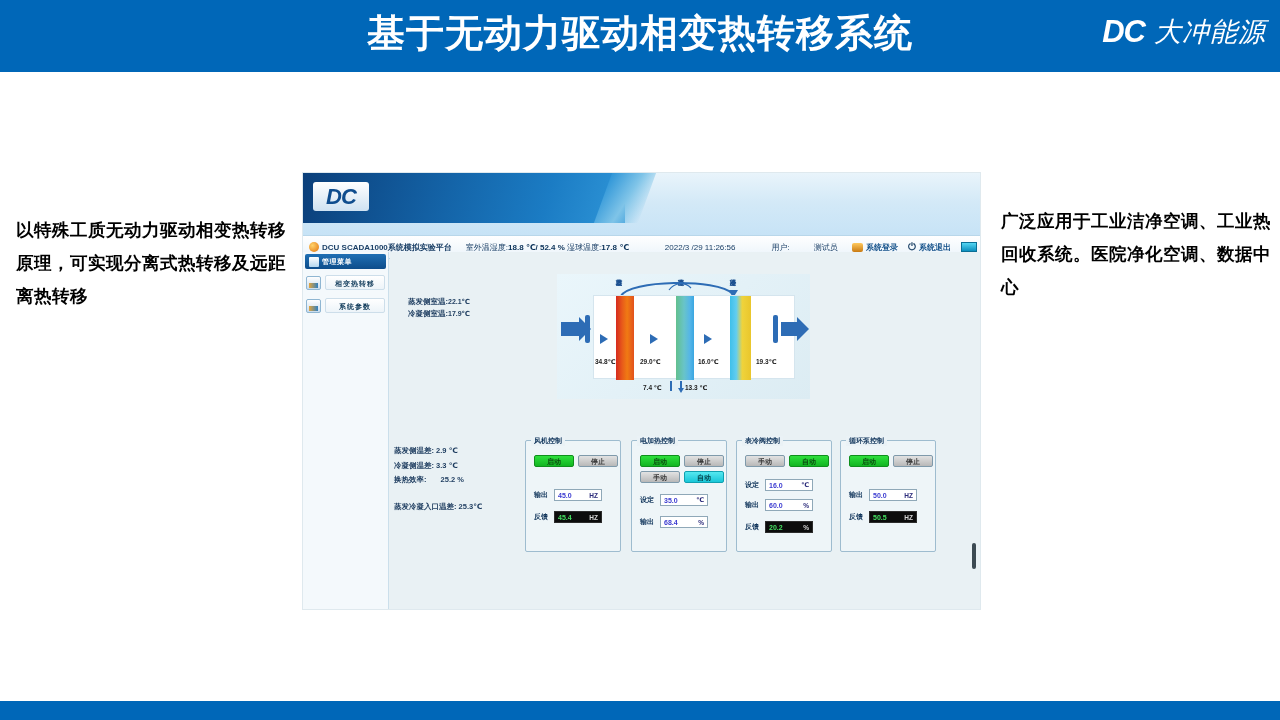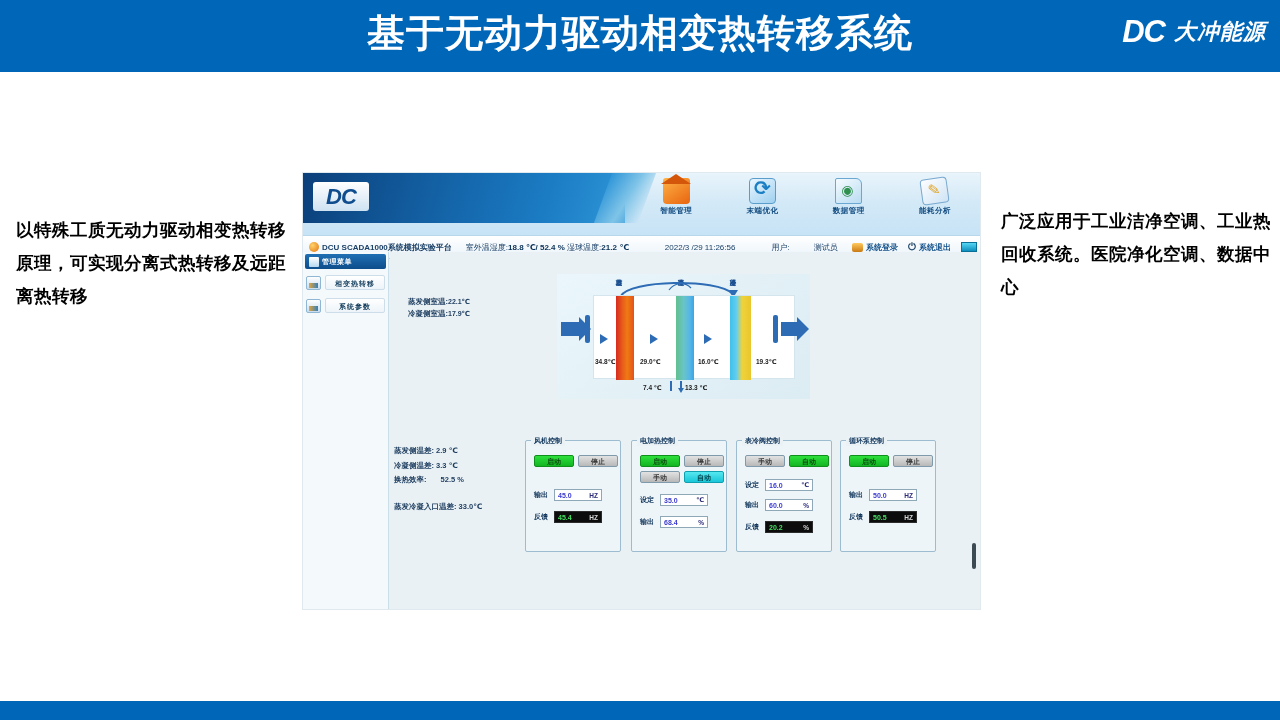--- a/index.html
+++ b/index.html
@@ -25,21 +25,21 @@
   .brand {
     position: absolute; right: 14px; top: 14px;
     display: flex; align-items: center; gap: 9px;
   }
   .brand-dc {
     color: #ffffff; font-size: 31px; font-weight: bold;
     font-style: italic; letter-spacing: -1px;
     font-family: "Liberation Sans", sans-serif;
   }
   .brand-cn {
-    color: #ffffff; font-size: 22px; font-weight: bold;
+    color: #ffffff; font-size: 27px; font-weight: normal;
     font-style: italic; letter-spacing: 1px;
   }
 
   
   .bottombar {
     position: absolute; left: 0; bottom: 0; width: 1280px; height: 19px;
     background: #0067b8;
   }
 
   
@@ -324,47 +324,29 @@
 
   <div class="caption caption-right">广泛应用于工业洁净空调、工业热回收系统。医院净化空调、数据中心</div>
   <div class="caption caption-left">以特殊工质无动力驱动相变热转移原理，可实现分离式热转移及远距离热转移</div>
 
   <div class="app">
 
     <div class="app-banner">
       <div class="banner-left"></div>
       <div class="dc-logo">DC</div>
 
-      <div class="nav-icons">
-        <div class="nav-item">
-          <div class="nav-glyph g-home"></div>
-          <div class="nav-label">智能管理</div>
-        </div>
-        <div class="nav-item">
-          <div class="nav-glyph g-opt"></div>
-          <div class="nav-label">末端优化</div>
-        </div>
-        <div class="nav-item">
-          <div class="nav-glyph g-data"></div>
-          <div class="nav-label">数据管理</div>
-        </div>
-        <div class="nav-item">
-          <div class="nav-glyph g-ana"></div>
-          <div class="nav-label">能耗分析</div>
-        </div>
-      </div>
     </div>
 
     <div class="statusbar">
       <span class="sb-icon"></span>
       <span class="sb-title">DCU SCADA1000系统模拟实验平台</span>
       <span class="sb-env">
         <span>室外温湿度:</span><b>18.8 ℃/</b>
         <b>52.4 %</b>
-        <span>湿球温度:</span><b>21.2 ℃</b>
+        <span>湿球温度:</span><b>17.8 ℃</b>
       </span>
       <span class="sb-time">2022/3 /29 11:26:56</span>
       <span class="sb-time">用户:</span>
         <span class="sb-time" style="margin-left:0">测试员</span>
       <span class="sb-spacer"></span>
       <span class="sb-user-icon"></span>
       <span class="sb-link">系统登录</span>
       <span class="sb-pwr">⏻</span>
       <span class="sb-link">系统退出</span>
       <span class="sb-chip"></span>
@@ -442,26 +424,26 @@
           <span>2.9</span>
           <span>℃</span>
         </div>
         <div>
           <span>冷凝侧温差:</span>
           <span>3.3</span>
           <span>℃</span>
         </div>
         <div>
           <span>换热效率:</span>
-          <span style="margin-left:12px">52.5</span>
+          <span style="margin-left:12px">25.2</span>
           <span>%</span>
         </div>
         <div style="margin-top:12px">
           <span>蒸发冷凝入口温差:</span>
-          <span>33.0℃</span>
+          <span>25.3℃</span>
         </div>
       </div>
 
       <div class="panel" style="left:135px;width:96px;height:112px;">
         <div class="panel-title">风机控制</div>
         <div class="btn btn-green" style="left:8px;top:14px;">启动</div>
         <div class="btn btn-grey" style="left:52px;top:14px;">停止</div>
         <div class="fieldrow" style="left:8px;top:48px;">
           <span class="fieldlabel">输出</span>
           <span class="fieldbox white">

